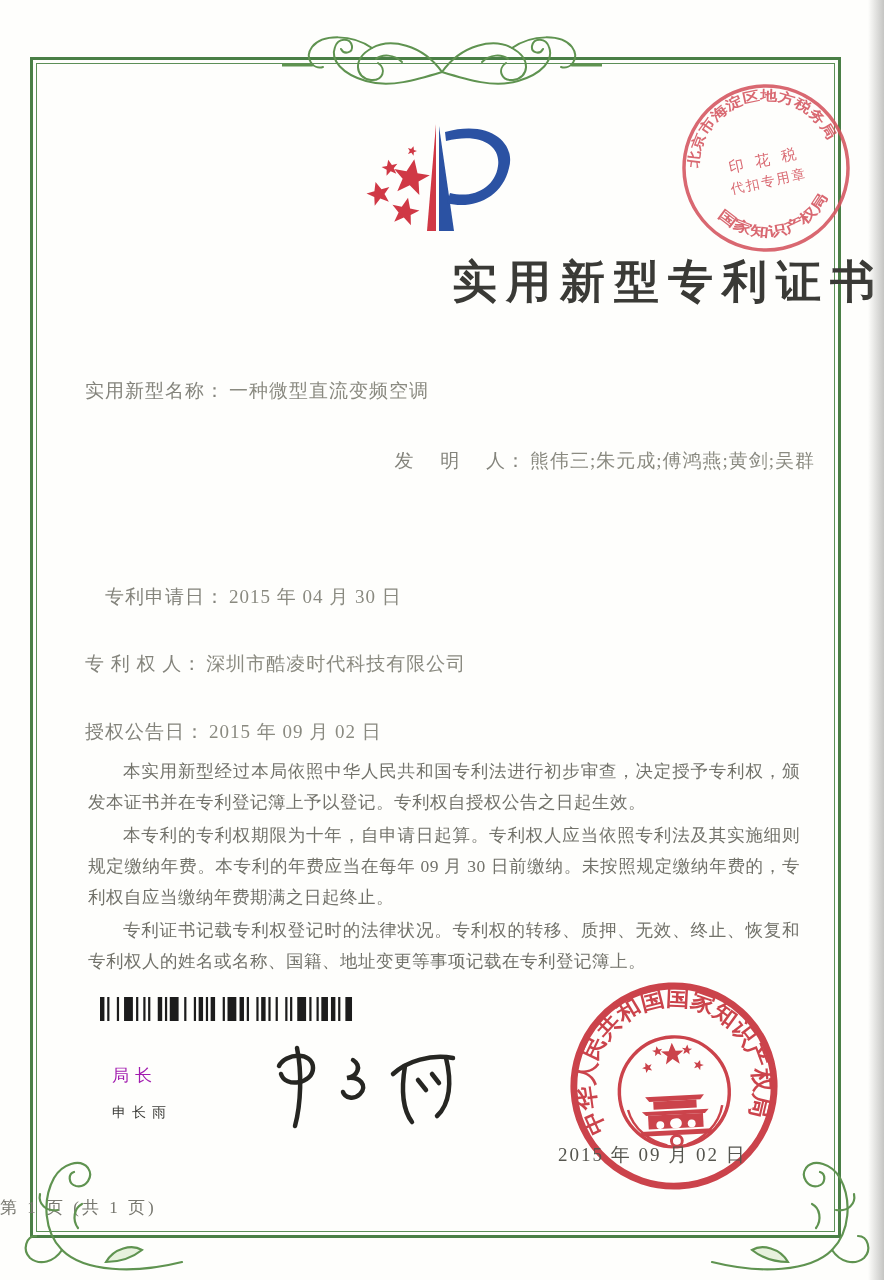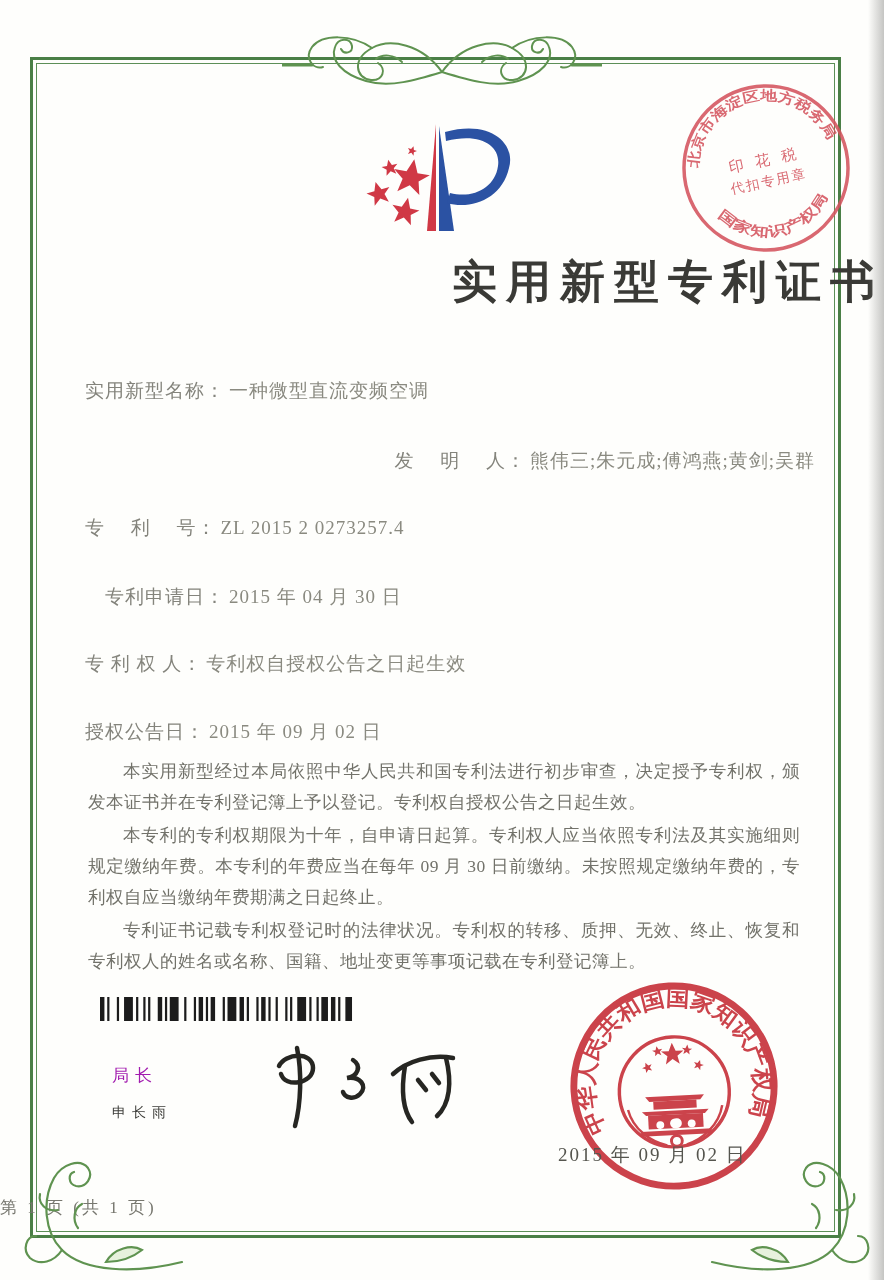--- a/index.html
+++ b/index.html
@@ -151,28 +151,25 @@
   </svg>
 
   <div class="doc-title">实用新型专利证书</div>
 
   <div class="field f0">
     <span class="flabel">实用新型名称：</span><span class="fvalue">一种微型直流变频空调</span>
   </div>
   <div class="field f1">
     <span class="flabel">发　 明　 人：</span><span class="fvalue">熊伟三;朱元成;傅鸿燕;黄剑;吴群</span>
   </div>
-  <div class="field f2">
-    <span class="flabel">专　 利　 号：</span><span class="fvalue">ZL 2015 2 0273257.4</span>
-  </div>
   <div class="field f3">
     <span class="flabel">专利申请日：</span><span class="fvalue">2015 年 04 月 30 日</span>
   </div>
   <div class="field f4">
-    <span class="flabel">专 利 权 人：</span><span class="fvalue">专利权自授权公告之日起生效</span>
+    <span class="flabel">专 利 权 人：</span><span class="fvalue">深圳市酷凌时代科技有限公司</span>
   </div>
   <div class="field f5">
     <span class="flabel">授权公告日：</span><span class="fvalue">2015 年 09 月 02 日</span>
   </div>
 
   <div class="paras">
     <p>本实用新型经过本局依照中华人民共和国专利法进行初步审查，决定授予专利权，颁发本证书并在专利登记簿上予以登记。专利权自授权公告之日起生效。</p>
     <p>本专利的专利权期限为十年，自申请日起算。专利权人应当依照专利法及其实施细则规定缴纳年费。本专利的年费应当在每年 09 月 30 日前缴纳。未按照规定缴纳年费的，专利权自应当缴纳年费期满之日起终止。</p>
     <p>专利证书记载专利权登记时的法律状况。专利权的转移、质押、无效、终止、恢复和专利权人的姓名或名称、国籍、地址变更等事项记载在专利登记簿上。</p>
   </div>

